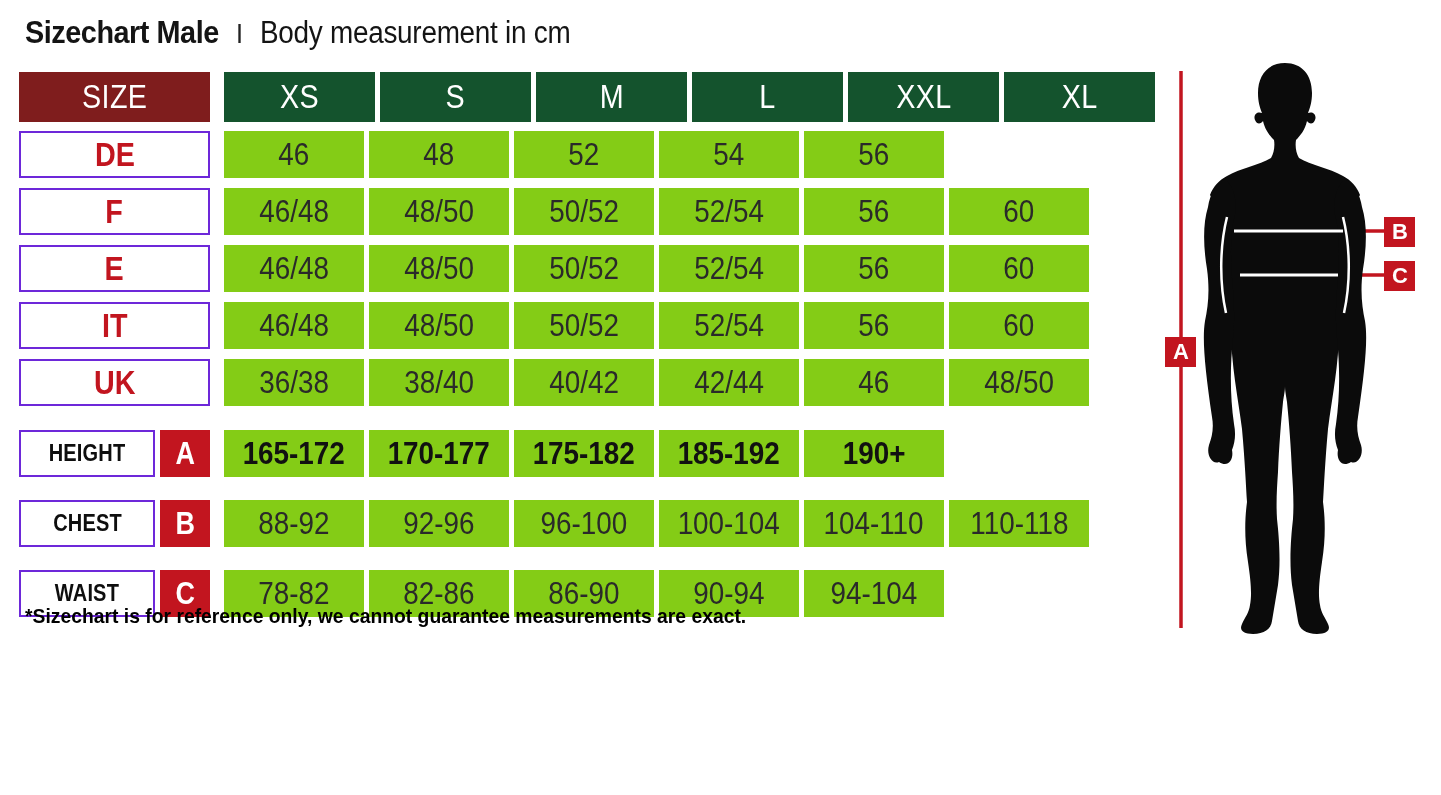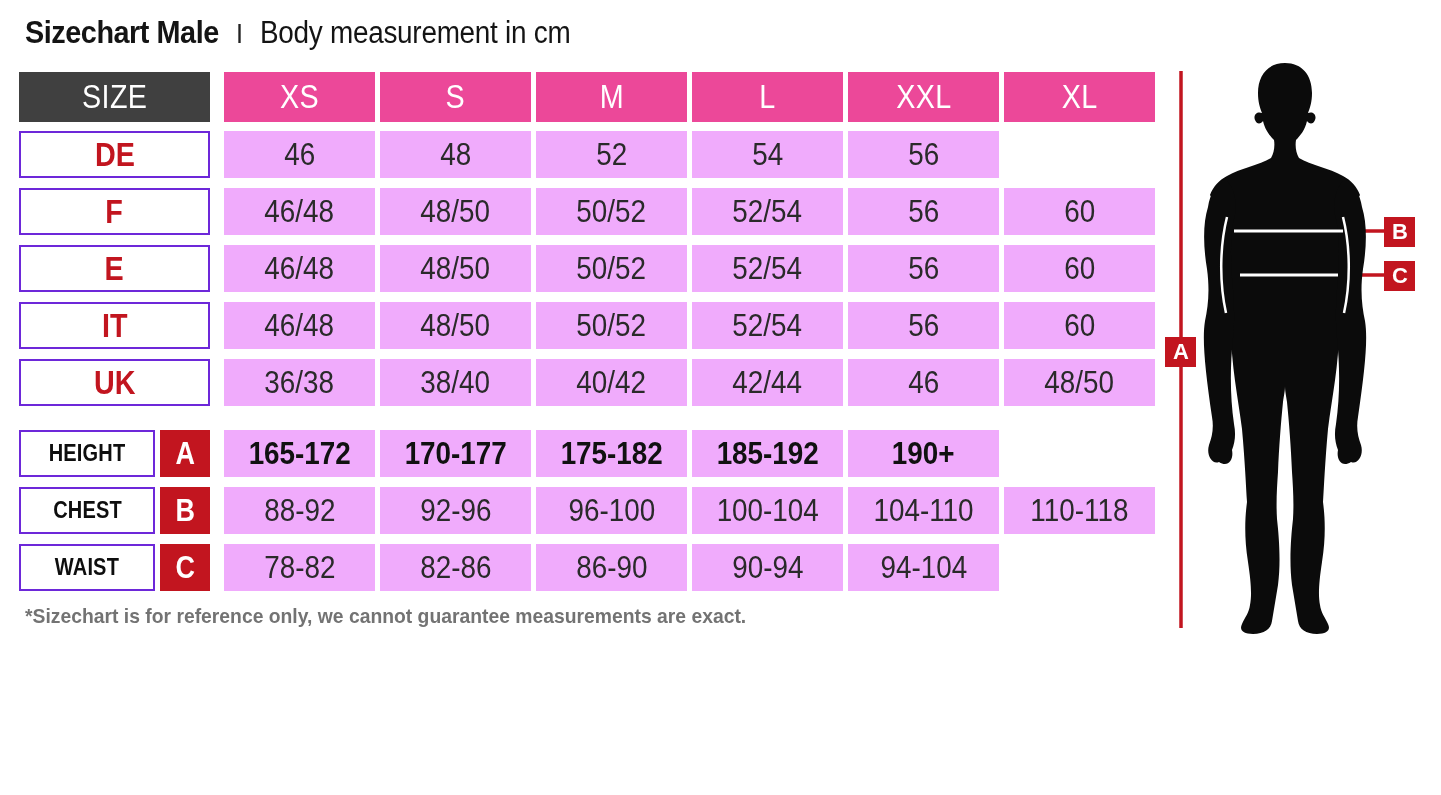--- a/index.html
+++ b/index.html
@@ -10,42 +10,42 @@
   .title{position:absolute;left:25px;top:14px;display:flex;align-items:baseline;
          transform:scaleX(.9);transform-origin:0 50%;white-space:nowrap}
   .t-main{font-size:32px;font-weight:bold;letter-spacing:-.5px}
   .t-sep{font-size:28px;font-weight:400;margin:0 19px;color:#222}
   .t-sub{font-size:31px;font-weight:400;letter-spacing:-.3px}
 
   
   .tbl{position:absolute;left:19px;top:72px}
   .trow{display:flex}
   .hlabel,.hcell,.lbox,.cell,.marker{display:flex;align-items:center;justify-content:center;box-sizing:border-box}
-  .hlabel{width:191px;height:50px;margin-right:9px;background:#404040;color:#fff}
-  .hcell{width:151px;height:50px;margin-left:5px;background:#ec4899;color:#fff}
+  .hlabel{width:191px;height:50px;margin-right:9px;background:#7f1d1d;color:#fff}
+  .hcell{width:151px;height:50px;margin-left:5px;background:#14532d;color:#fff}
   .rsec .trow{margin-top:10px}
   .rsec .trow:first-child{margin-top:9px}
   .msec{margin-top:24px}
-  .msec .trow{margin-top:10px}
+  .msec .trow{margin-top:23px}
   .msec .trow:first-child{margin-top:8px}
   .lbox{width:191px;height:47px;margin-right:9px;border:2px solid #6d28d9;background:#fff}
   .lbox.small{width:136px;margin-right:0}
   .marker{width:50px;height:47px;margin-left:5px;margin-right:9px;background:#C2151F}
-  .cell{width:151px;height:47px;margin-left:5px;background:#f0abfc;color:#2A2A2A}
+  .cell{width:140px;height:47px;margin-left:5px;background:#84cc16;color:#2A2A2A}
 
   .cond{display:inline-block;transform:scaleX(.87);white-space:nowrap}
   .htext{font-size:33px;letter-spacing:.5px}
   .num{font-size:32px}
   .boldrow .num{font-weight:bold;color:#111}
   .red{color:#C2151F;font-weight:bold;font-size:33px}
   .mlabel{font-size:23px;font-weight:bold;color:#0e0e0e;letter-spacing:.2px}
   .mk{color:#fff;font-weight:bold;font-size:31px}
 
   
-  .footnote{position:absolute;left:25px;top:604px;font-size:21px;font-weight:bold;color:#737373}
+  .footnote{position:absolute;left:25px;top:604px;font-size:21px;font-weight:bold;color:#000000}
   .fn-cond{display:inline-block;transform:scaleX(.92);transform-origin:0 50%;white-space:nowrap}
 
   
   .figure{position:absolute;left:1141px;top:55px;width:300px;height:600px}
 </style>
 </head>
 <body>
 
 <div class="canvas">
 

